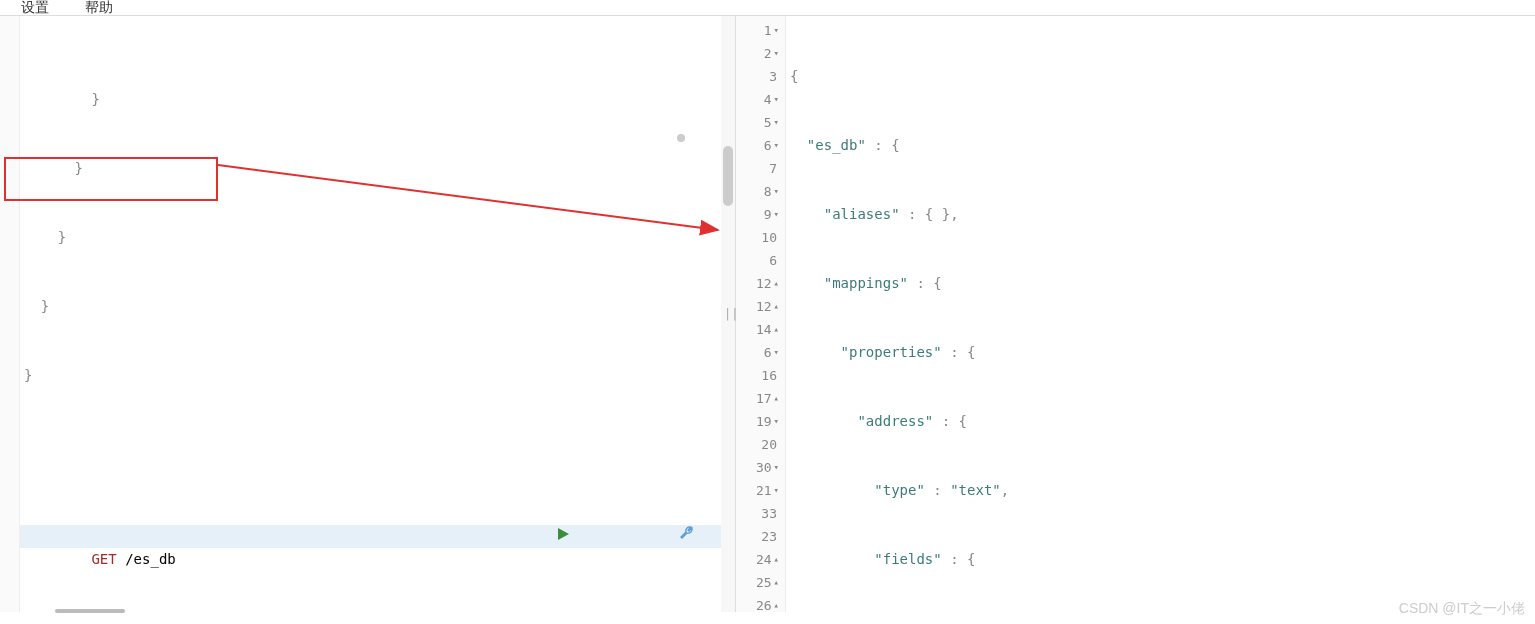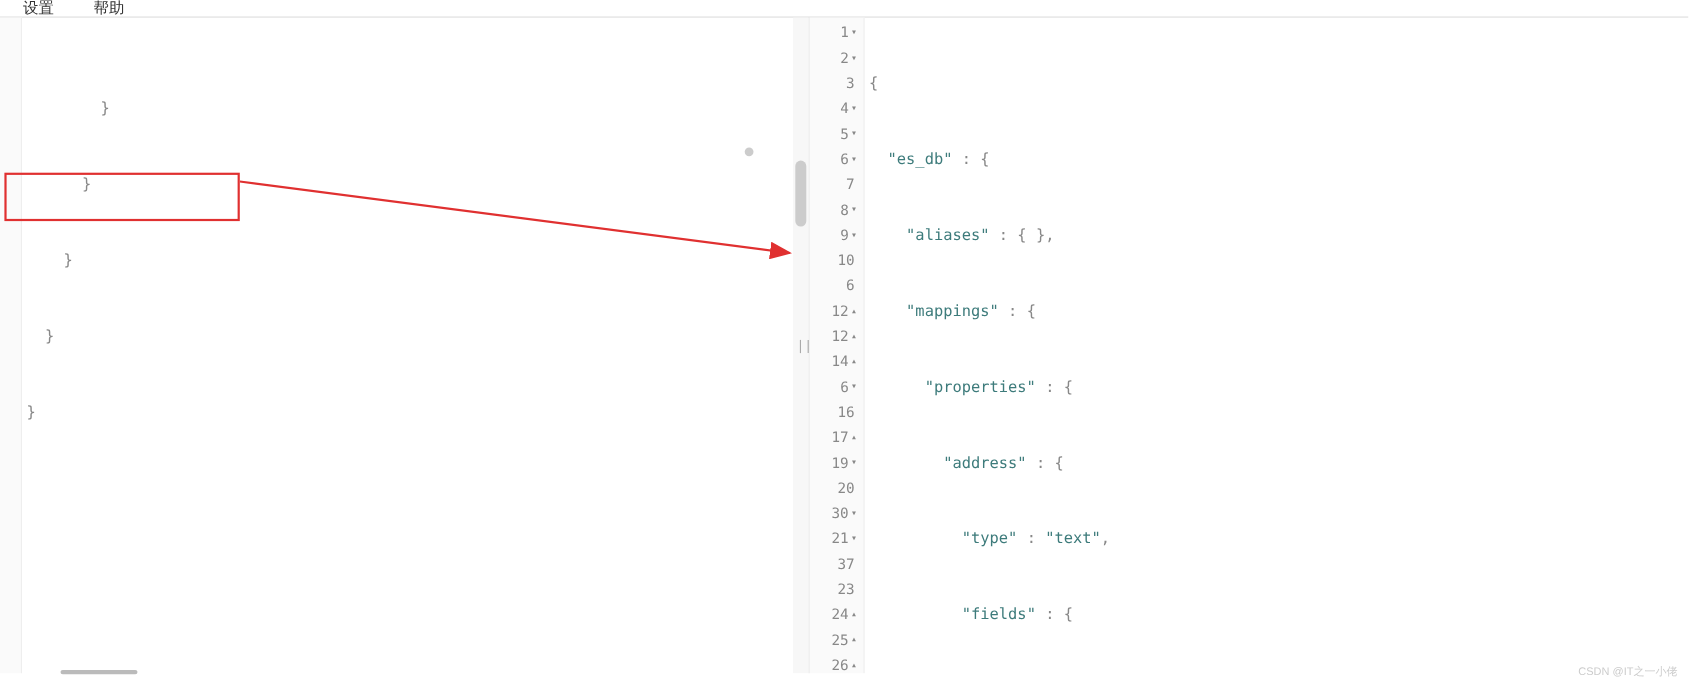--- a/index.html
+++ b/index.html
@@ -148,21 +148,21 @@
     .arrow-svg {
       position: absolute;
       pointer-events: none;
     }
     
     .watermark {
       position: absolute;
       bottom: 6px;
       right: 10px;
       color: #ccc;
-      font-size: 10px;
+      font-size: 14px;
       font-family: "Microsoft YaHei", sans-serif;
     }
   </style>
 </head>
 <body>
 
 <div class="menu-bar">
   <span class="menu-item">设置</span>
   <span class="menu-item">帮助</span>
 </div>
@@ -174,20 +174,35 @@
     </div>
     <div class="code-area" style="position:relative;">
       
       <div class="code-line"><span class="s-brace">        }</span></div>
       <div class="code-line"><span class="s-brace">      }</span></div>
       <div class="code-line"><span class="s-brace">    }</span></div>
       <div class="code-line"><span class="s-brace">  }</span></div>
       <div class="code-line"><span class="s-brace">}</span></div>
       <div class="code-line"></div>
       
+      <div class="code-line highlight-row-left" style="position:relative;">
+        <span class="s-method">GET</span><span> </span><span>/es_db</span>
+        <div class="actions">
+          <span class="play-icon">
+            <svg width="14" height="14" viewBox="0 0 14 14">
+                <polygon points="2,1 13,7 2,13" fill="#3a8f3a"></polygon>
+              </svg>
+          </span>
+          <span class="wrench-icon">
+            <svg width="16" height="16" viewBox="0 0 16 16">
+                <path d="M13 3a4 4 0 0 1-5 5L3 13l-1-1 5-5a4 4 0 0 1 5-5l-3 3 1 1 3-3z" fill="none" stroke="#5b9bd5" stroke-width="1.3"></path>
+              </svg>
+          </span>
+        </div>
+      </div>
       
       
       
       
       
       
       
       
       
       
@@ -293,21 +308,21 @@
         </div>
         <div class="gutter-line">
           <span class="num">30</span>
           <span class="fold">▾</span>
         </div>
         <div class="gutter-line">
           <span class="num">21</span>
           <span class="fold">▾</span>
         </div>
         <div class="gutter-line">
-          <span class="num">37</span>
+          <span class="num">33</span>
           <span class="fold"></span>
         </div>
         <div class="gutter-line">
           <span class="num">23</span>
           <span class="fold"></span>
         </div>
         <div class="gutter-line">
           <span class="num">24</span>
           <span class="fold">▴</span>
         </div>

